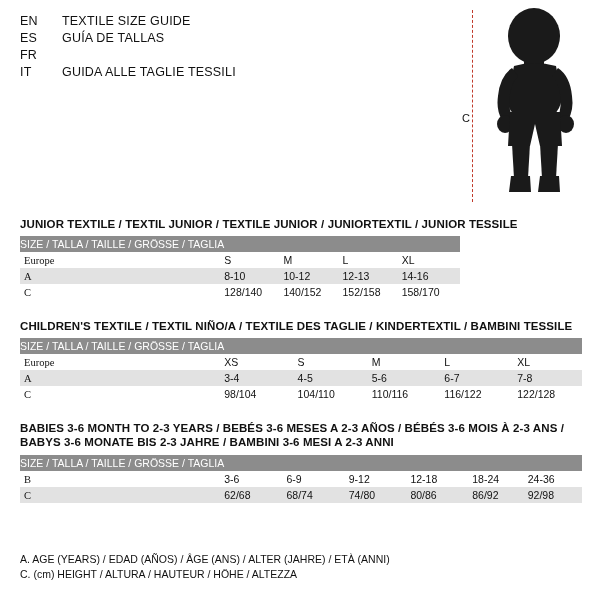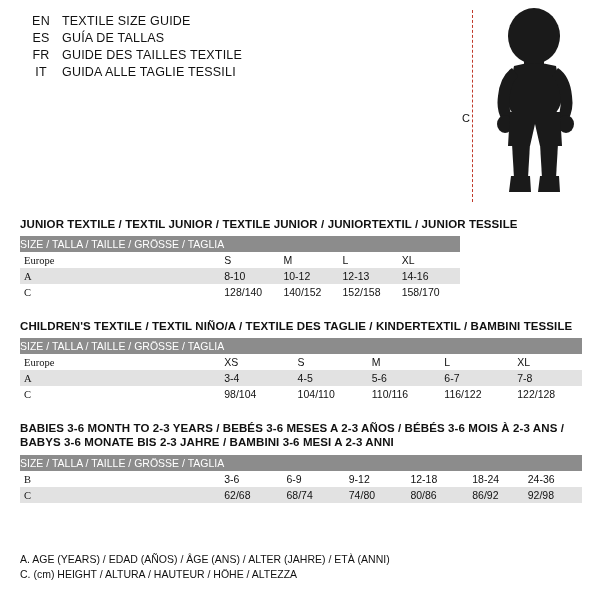--- a/index.html
+++ b/index.html
@@ -25,21 +25,20 @@
   .header {
     position: absolute;
     top: 14px;
     left: 20px;
     width: 420px;
   }
   .lang-row {
     display: flex;
     align-items: baseline;
     margin-bottom: 3px;
-    text-align: center;
   }
   .lang-code {
     width: 42px;
     font-size: 12.5px;
     letter-spacing: 0.2px;
     color: #111;
   }
   .lang-title {
     font-size: 12.5px;
     letter-spacing: 0.2px;
@@ -140,21 +139,20 @@
     <div class="lang-row">
       <div class="lang-code">EN</div>
       <div class="lang-title">TEXTILE SIZE GUIDE</div>
     </div>
     <div class="lang-row">
       <div class="lang-code">ES</div>
       <div class="lang-title">GUÍA DE TALLAS</div>
     </div>
     <div class="lang-row">
       <div class="lang-code">FR</div>
-      <div class="lang-title">GUIDE DES TAILLES TEXTILE</div>
     </div>
     <div class="lang-row">
       <div class="lang-code">IT</div>
       <div class="lang-title">GUIDA ALLE TAGLIE TESSILI</div>
     </div>
   </div>
 
   <div class="figure-area">
     <div class="dashed-line"></div>
     <div class="c-label">C</div>

